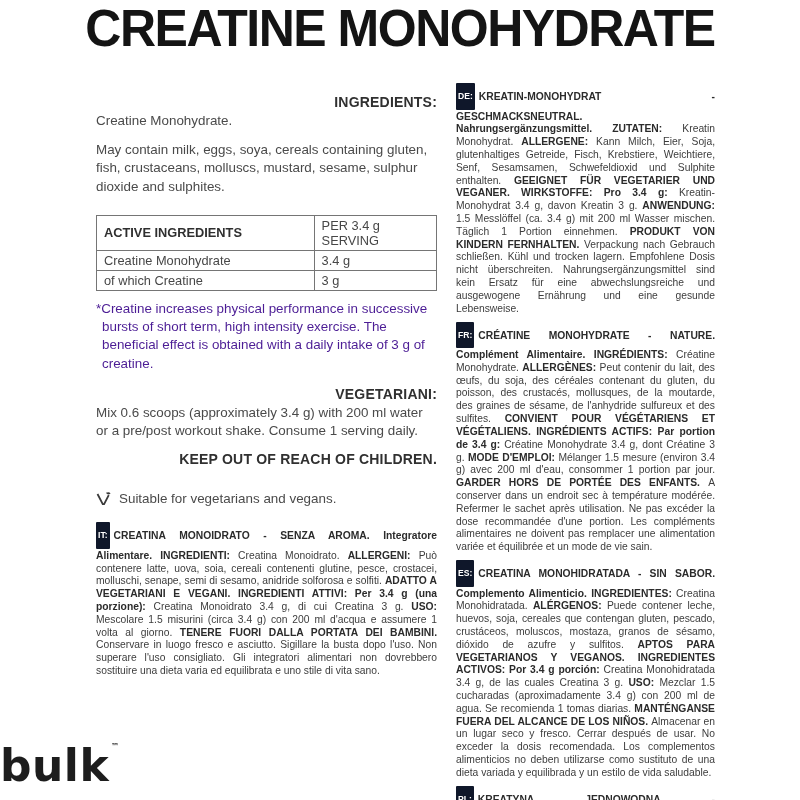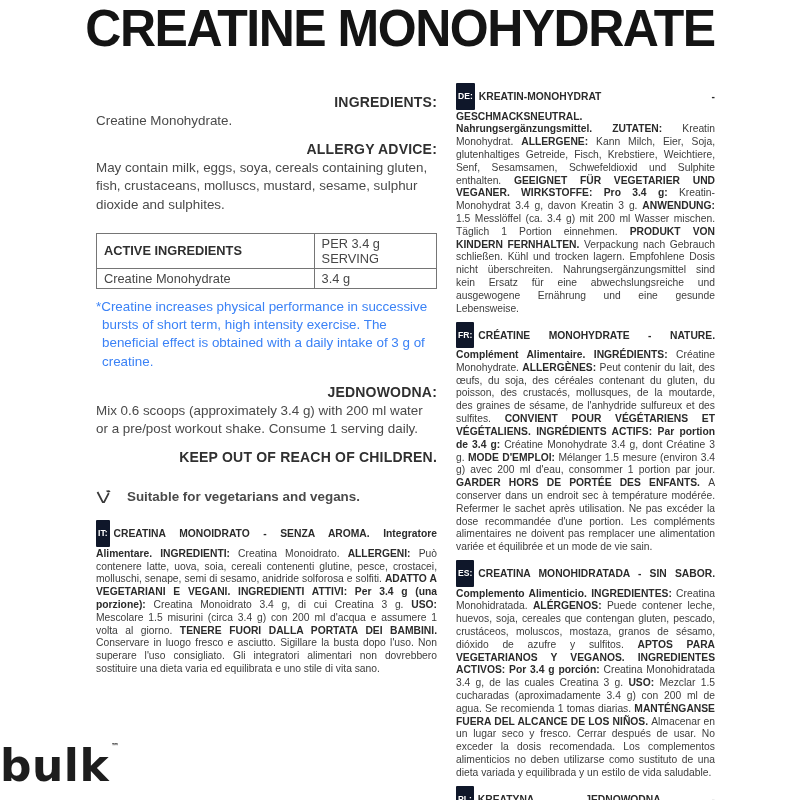--- a/index.html
+++ b/index.html
@@ -31,27 +31,27 @@
     border-collapse:collapse; width:100%; margin:19px 0 9px 0;
   }
   table.active-ingredients th, table.active-ingredients td {
     border:1px solid #757575; font-size:12.8px; color:#474747;
     padding:2px 7px; text-align:left; height:18px; font-weight:normal;
   }
   table.active-ingredients th.col-name { font-weight:bold; color:#2f2f2f; }
   table.active-ingredients .col-name { width:64%; }
 
   .footnote {
-    font-size:13.4px; line-height:1.36; color:#3b82f6;
+    font-size:13.4px; line-height:1.36; color:#4c1d95;
     padding-left:6px; text-indent:-6px; margin-bottom:13px;
   }
 
   .veg-row {
-    display:flex; align-items:center; gap:16px; margin:24px 0 17px 0;
-    font-size:13.4px; color:#4a4a4a;font-weight:bold;
+    display:flex; align-items:center; gap:8px; margin:24px 0 17px 0;
+    font-size:13.4px; color:#4a4a4a;
   }
   .veg-mark { position:relative; width:15px; height:15px; flex:0 0 auto; }
 
   .lang-para {
     font-size:10.3px; line-height:1.245; color:#3c3c3c; text-align:justify;
     margin-bottom:7px;
   }
   .lang-para b { color:#2b2b2b; }
   .lang-badge {
     display:inline-block; background:#0f172a; color:#ffffff;
@@ -78,39 +78,42 @@
 
 <div class="page">
 
   <div class="title">CREATINE MONOHYDRATE</div>
 
   <div class="left-col">
 
     <div class="h-left">INGREDIENTS:</div>
     <div class="p-left">Creatine Monohydrate.</div>
 
-    <div class="h-left">ALLERGY ADVICE:</div>
     <div class="p-left mb-lg">May contain milk, eggs, soya, cereals containing gluten, fish, crustaceans, molluscs, mustard, sesame, sulphur dioxide and sulphites.</div>
 
     <table class="active-ingredients">
       <tbody>
           <tr>
         <th class="col-name">ACTIVE INGREDIENTS</th>
         <th>PER 3.4 g SERVING</th>
       </tr>
       <tr>
         <td class="col-name">Creatine Monohydrate</td>
         <td>3.4 g</td>
       </tr>
+      <tr>
+        <td class="col-name">of which Creatine</td>
+        <td>3 g</td>
+      </tr>
     </tbody>
       </table>
 
     <div class="footnote">*Creatine increases physical performance in successive bursts of short term, high intensity exercise. The beneficial effect is obtained with a daily intake of 3 g of creatine.</div>
 
-    <div class="h-left">JEDNOWODNA:</div>
+    <div class="h-left">VEGETARIANI:</div>
     <div class="p-left">Mix 0.6 scoops (approximately 3.4 g) with 200 ml water or a pre/post workout shake. Consume 1 serving daily.</div>
 
     <div class="h-left">KEEP OUT OF REACH OF CHILDREN.</div>
 
     <div class="veg-row">
       <span class="veg-mark">
         <svg width="15" height="15" viewBox="0 0 20 20">
           <path d="M2 4 L9 17.5 L10.8 17.5 L17 5.5" fill="none" stroke="#3a3a3a" stroke-width="2.4"></path>
           <path d="M13.2 2.2 Q17.8 0.4 19.4 3.4 Q15.6 6.2 13.2 2.2 Z" fill="#3a3a3a"></path>
         </svg>

